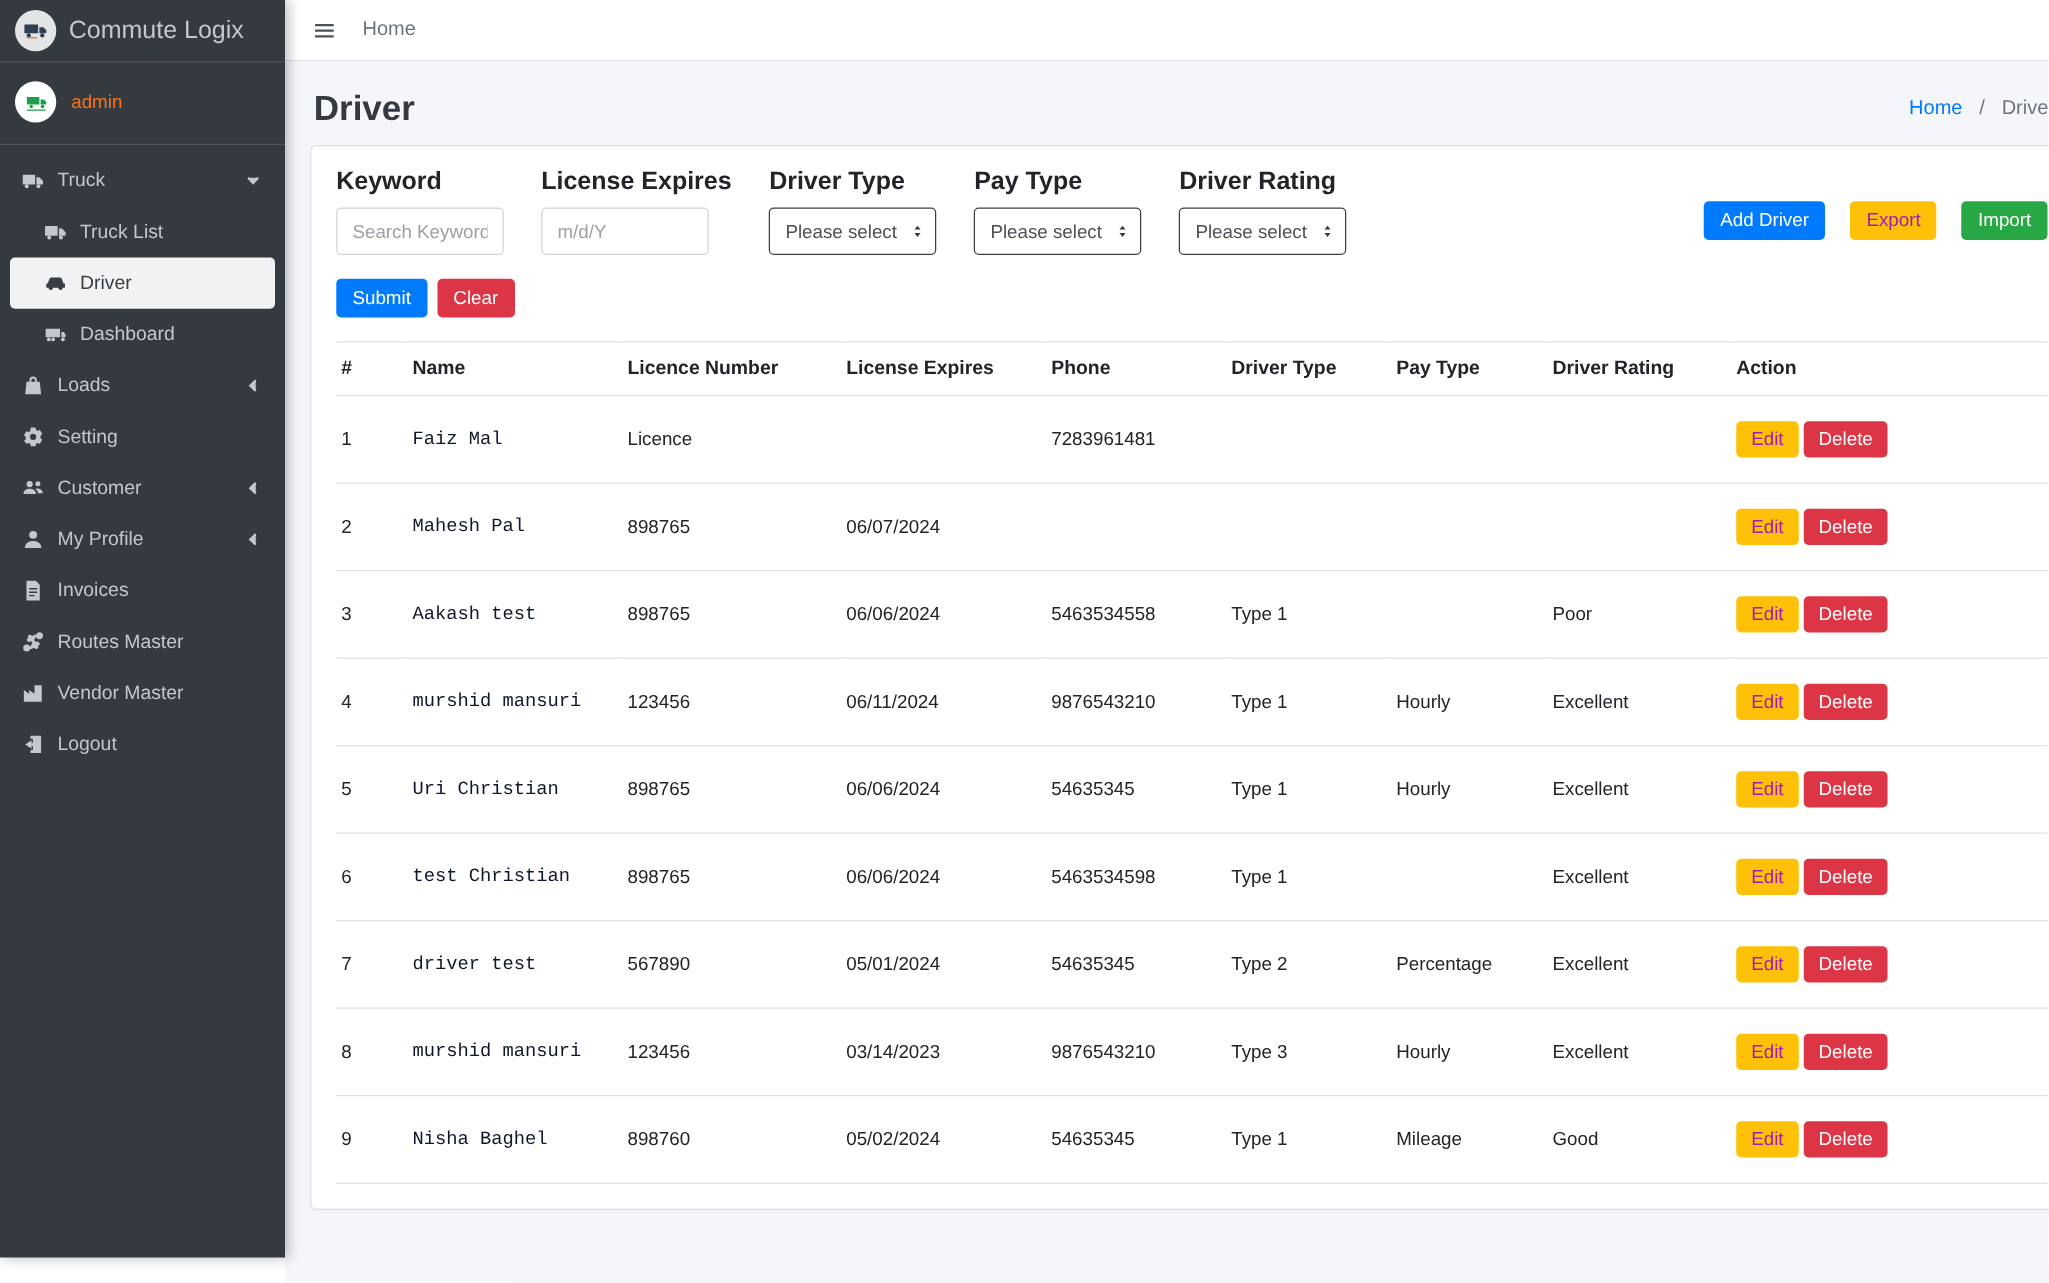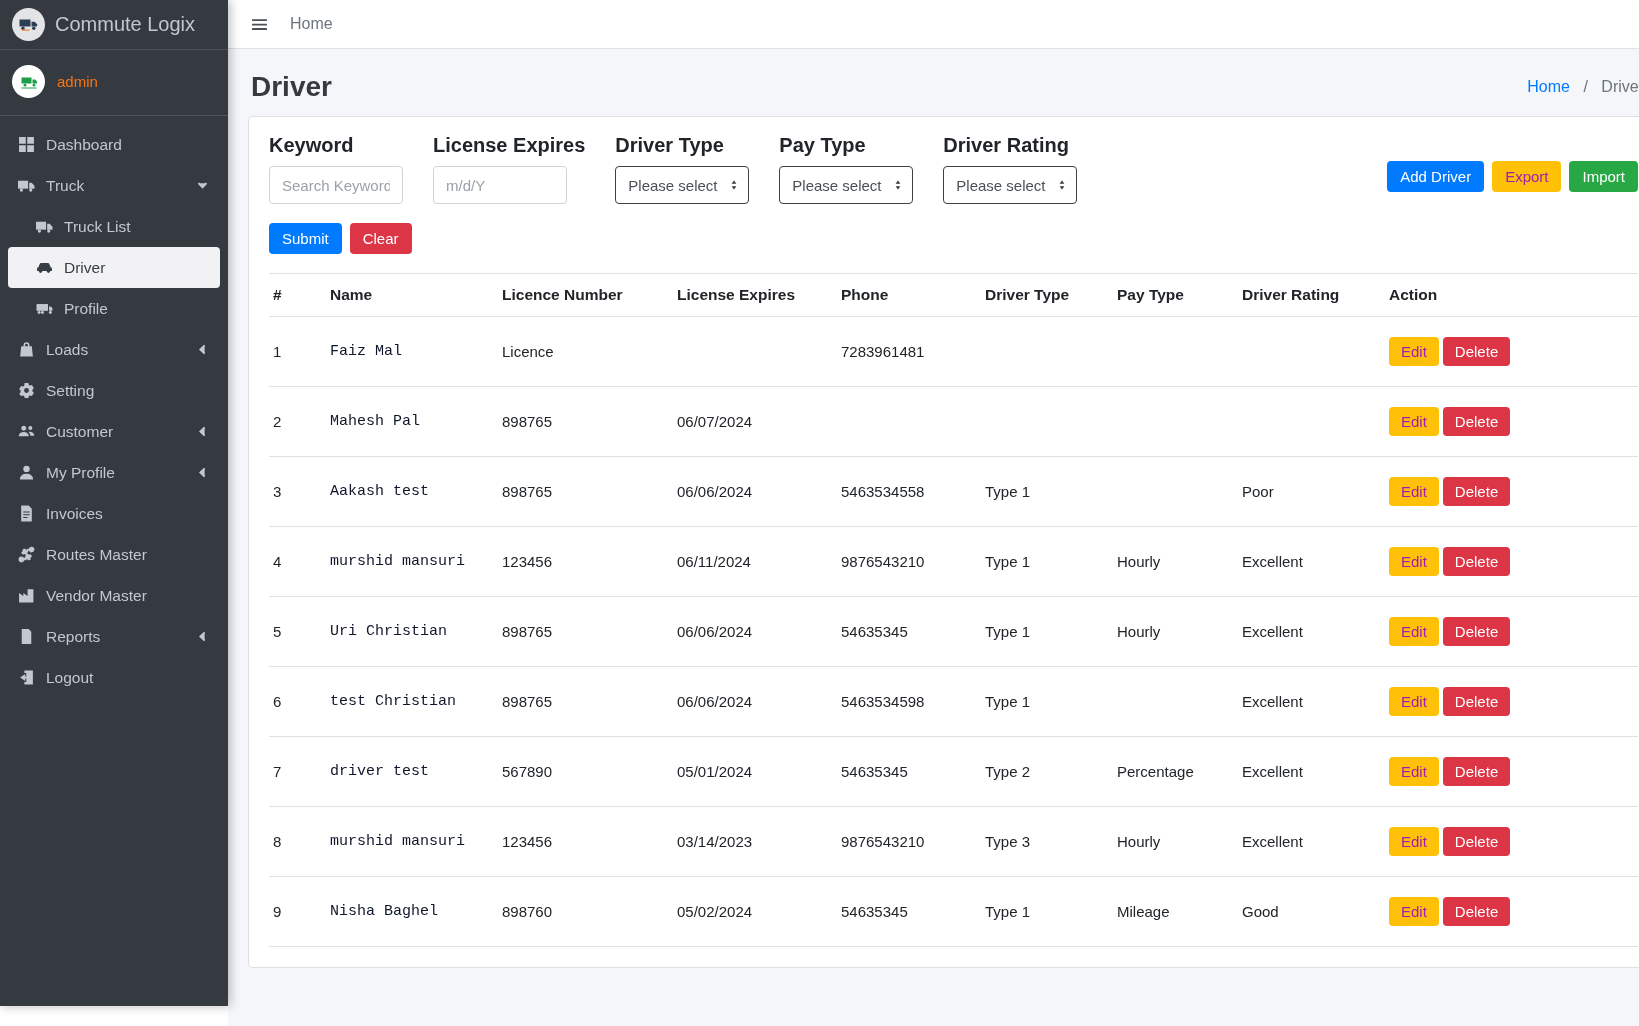--- a/index.html
+++ b/index.html
@@ -80,21 +80,21 @@
     padding:6px 12px; font-size:15px; color:#495057; outline:none;
     font-family:"Liberation Sans", sans-serif;
   }
   .filter-group input::placeholder { color:#9aa2aa; }
   .select {
     width:134px; height:38px; border:1px solid #404040; border-radius:4px;
     padding:6px 8px 6px 12px; font-size:15px; color:#495057; background:#fff;
     display:flex; align-items:center; justify-content:space-between; cursor:pointer;
   }
   .select .icon svg { width:12px; height:12px; fill:#343a40; }
-  .filter-actions { position:absolute; right:0; top:27px; display:flex; gap:8px;padding-left:48px; }
+  .filter-actions { position:absolute; right:0; top:27px; display:flex; gap:20px;padding-left:48px; }
   .btn {
     border:none; border-radius:4px; font-size:15px; padding:7px 13px; cursor:pointer;
     font-family:"Liberation Sans", sans-serif; line-height:17px; white-space:nowrap;
   }
   .btn-primary { background:#007bff; color:#fff; }
   .btn-warning { background:#ffc107; color:#a21caf;text-align:center; }
   .btn-success { background:#28a745; color:#fff; }
   .btn-danger  { background:#dc3545; color:#fff; }
   .filter-buttons { margin-top:19px; display:flex; gap:8px; }
 
@@ -139,28 +139,20 @@
           <circle cx="17" cy="15.2" r="1.4" fill="#1e9e4a"></circle>
           <path fill="#1e9e4a" d="M4.5 17.5h15v1h-15z"></path>
         </svg>
       </span>
     <span class="user-name">admin</span>
   </div>
   <nav class="nav" id="sidebar-nav">
       <div class="nav-item">
         <span class="icon">
           <svg viewBox="0 0 16 16">
-            <path d="M1 1h6.3v6.3H1zM8.7 1H15v6.3H8.7zM1 8.7h6.3V15H1zM8.7 8.7H15V15H8.7z"></path>
-          </svg>
-        </span>
-        <span>Dashboard</span>
-      </div>
-      <div class="nav-item">
-        <span class="icon">
-          <svg viewBox="0 0 16 16">
             <path d="M0 3.5h9.5V11H0z"></path>
             <path d="M10.5 5.5h2.3l2.7 2.8V11h-5z"></path>
             <circle cx="3.2" cy="12.3" r="1.5"></circle>
             <circle cx="12" cy="12.3" r="1.5"></circle>
           </svg>
         </span>
         <span>Truck</span>
         <span class="icon chevron">
           <svg viewBox="0 0 16 16" fill="none" stroke="currentColor" stroke-width="2.2">
             <path d="M3 5.2l5 5.2 5-5.2"></path>
@@ -189,21 +181,21 @@
       <div class="nav-item sub">
         <span class="icon">
           <svg viewBox="0 0 16 16">
             <path d="M.5 3.8h10.8v6.4H.5z"></path>
             <path d="M12.3 6.2h1.9l1.3 1.9v2.1h-3.2z"></path>
             <circle cx="2.9" cy="11.8" r="1.4"></circle>
             <circle cx="6.1" cy="11.8" r="1.4"></circle>
             <circle cx="13.5" cy="11.8" r="1.4"></circle>
           </svg>
         </span>
-        <span>Profile</span>
+        <span>Dashboard</span>
       </div>
       <div class="nav-item">
         <span class="icon">
           <svg viewBox="0 0 16 16">
             <path d="M5.2 5V4a2.8 2.8 0 015.6 0v1H13l1 9.5H2L3 5h2.2zm1.5 0h2.6V4a1.3 1.3 0 00-2.6 0v1z"></path>
           </svg>
         </span>
         <span>Loads</span>
         <span class="icon chevron">
           <svg viewBox="0 0 16 16" fill="none" stroke="currentColor" stroke-width="2.2">
@@ -267,33 +259,20 @@
         </span>
         <span>Routes Master</span>
       </div>
       <div class="nav-item">
         <span class="icon">
           <svg viewBox="0 0 16 16">
             <path d="M1 14.5V5.6l4 2.8V5.6l4 2.8V2h5.5v12.5z"></path>
           </svg>
         </span>
         <span>Vendor Master</span>
-      </div>
-      <div class="nav-item">
-        <span class="icon">
-          <svg viewBox="0 0 16 16">
-            <path d="M3.5 1h6.5l2.5 2.6V15H3.5z"></path>
-          </svg>
-        </span>
-        <span>Reports</span>
-        <span class="icon chevron">
-          <svg viewBox="0 0 16 16" fill="none" stroke="currentColor" stroke-width="2.2">
-            <path d="M10.6 2.8L5.2 8l5.4 5.2"></path>
-          </svg>
-        </span>
       </div>
       <div class="nav-item">
         <span class="icon">
           <svg viewBox="0 0 16 16">
             <path d="M6 1.5h8v13H6v-2.2h1.8V3.7H6z"></path>
             <path d="M6.8 4.8L2 8l4.8 3.2V9H11V7H6.8z"></path>
           </svg>
         </span>
         <span>Logout</span>
       </div>

